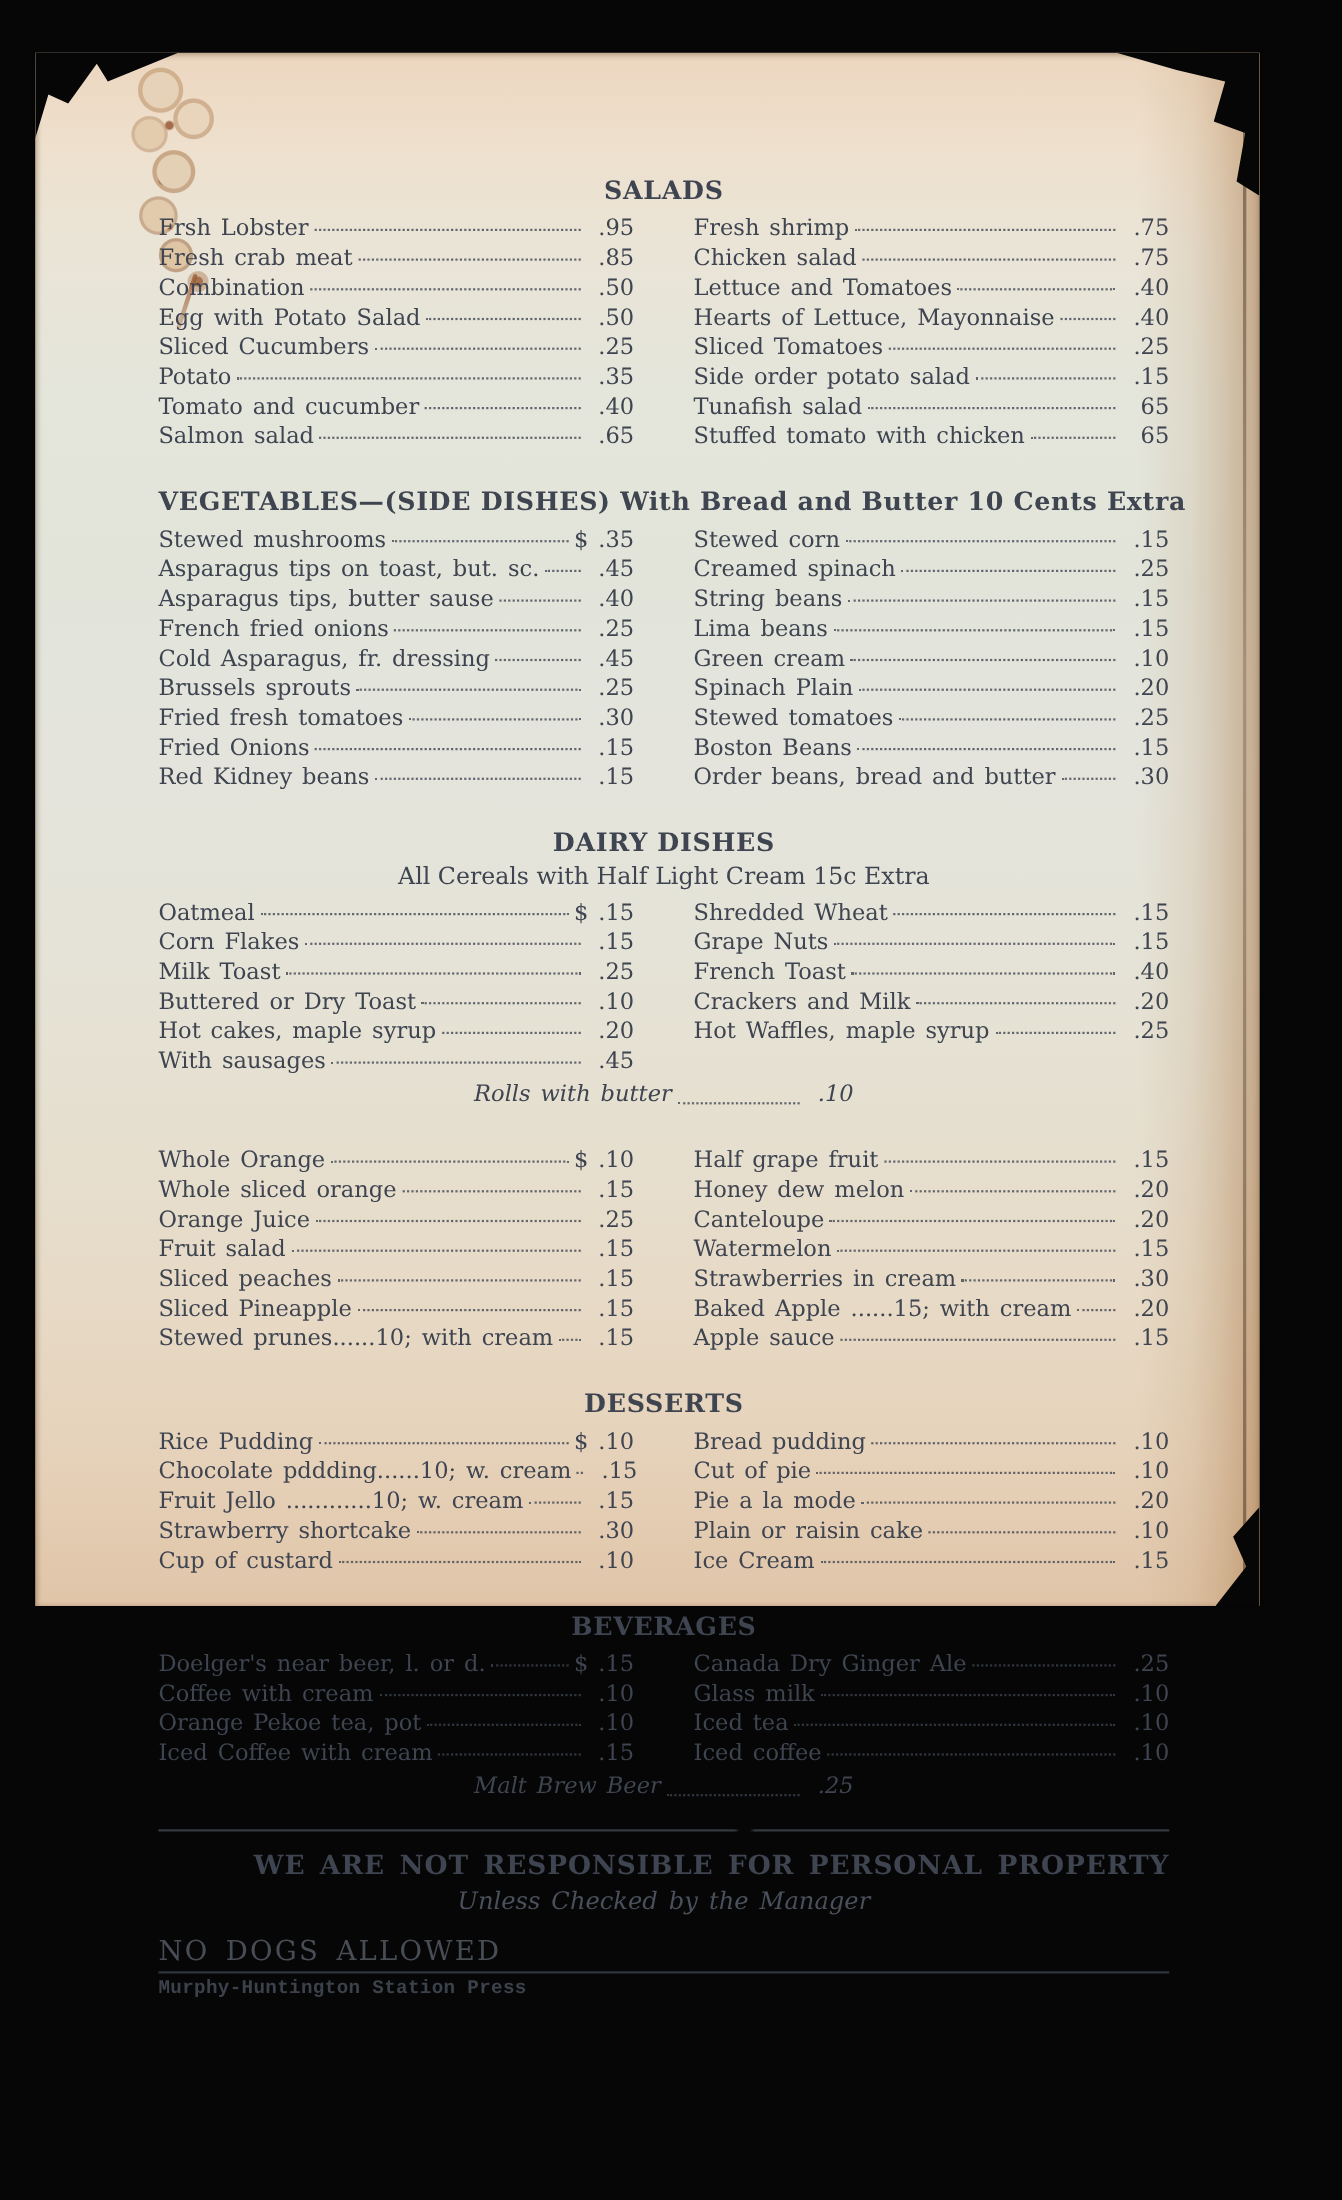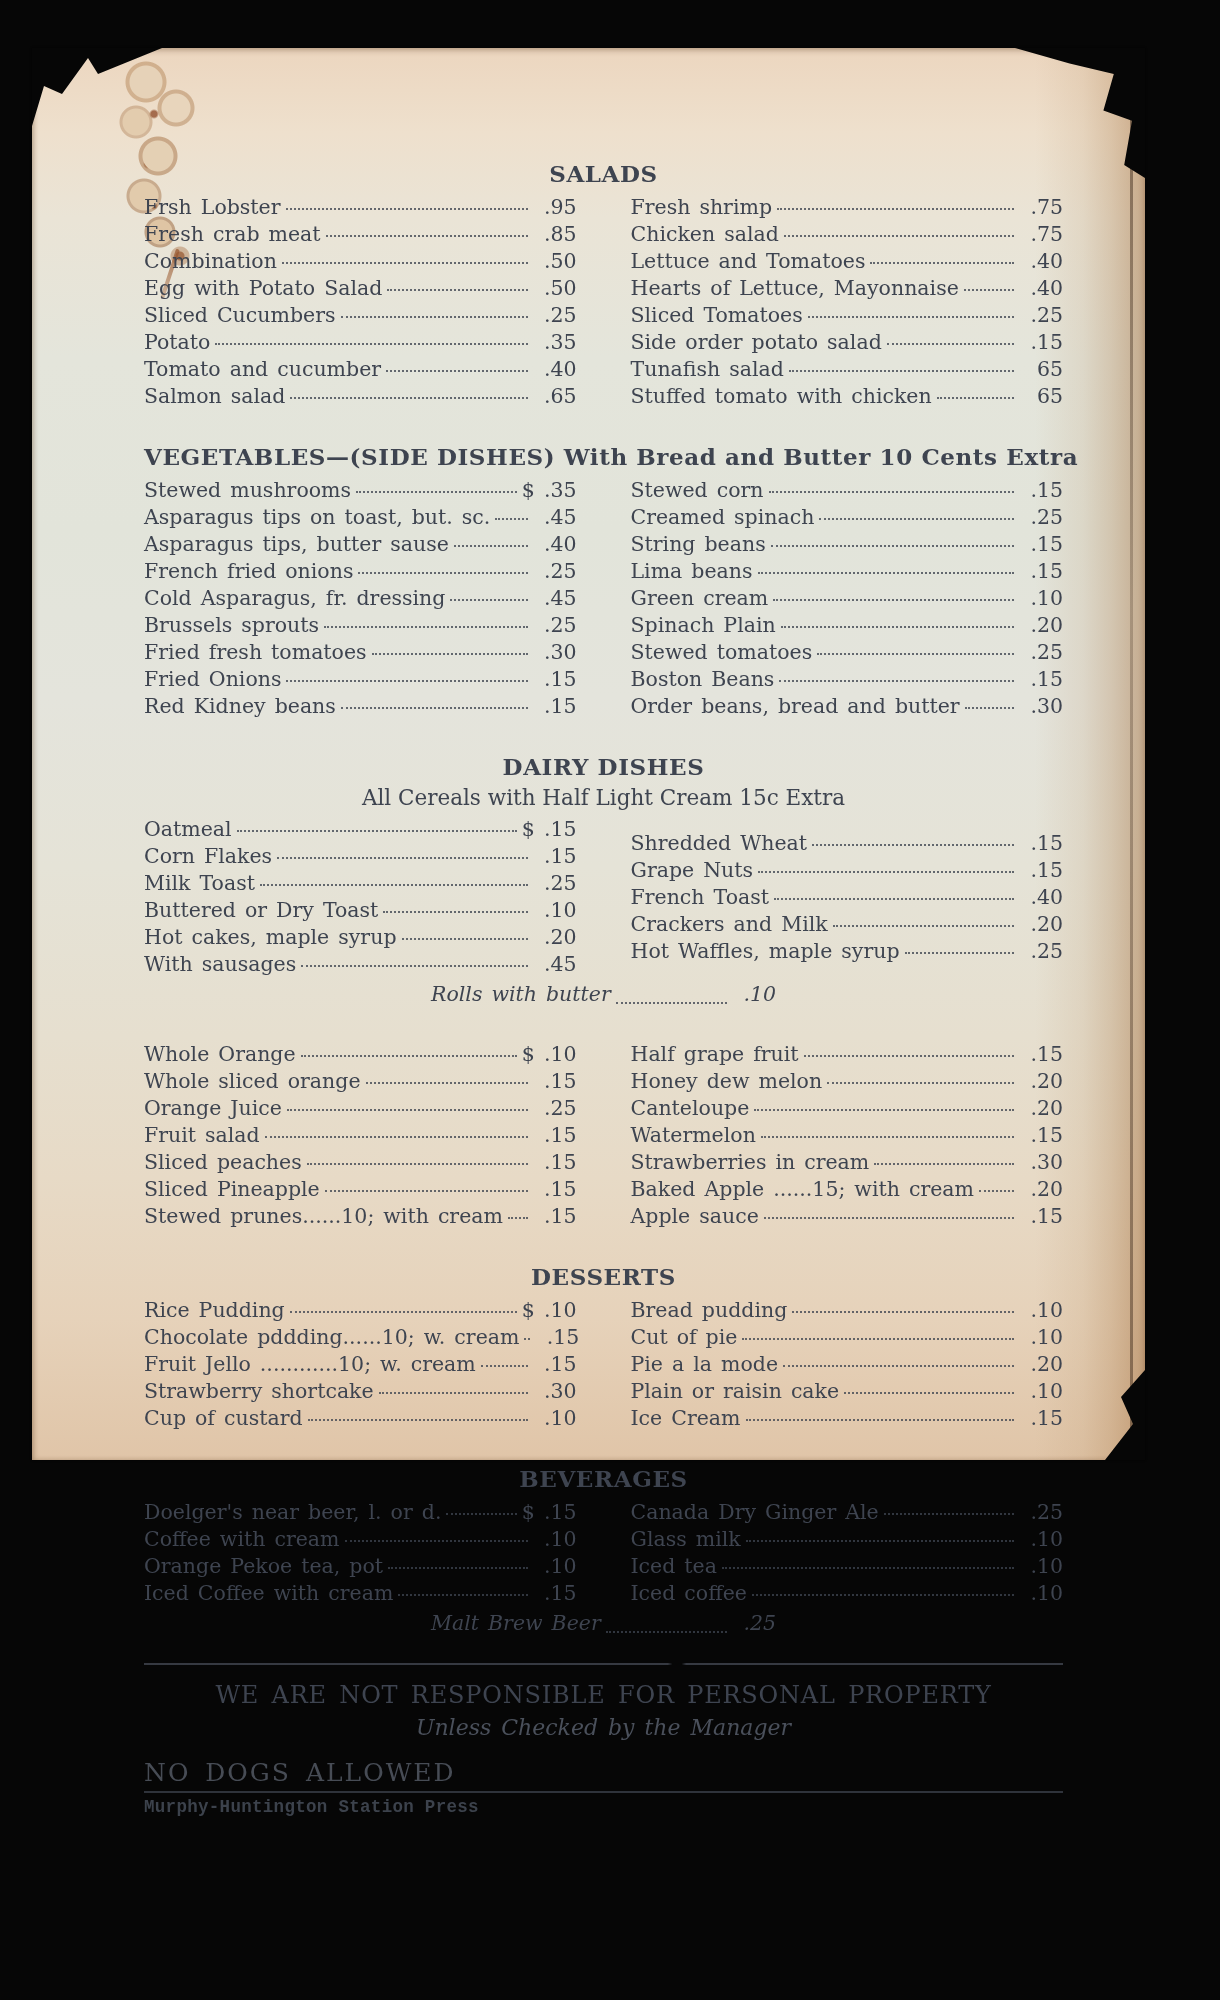--- a/index.html
+++ b/index.html
@@ -74,21 +74,21 @@
   }
   .section{margin-top:33px;}
   .section:first-child{margin-top:0;}
   .section-title{
     text-align:center;font-size:23px;font-weight:600;letter-spacing:.6px;
     color:var(--ink);margin-bottom:7px;white-space:nowrap;
   }
   .section-sub{
     text-align:center;font-size:21.5px;margin:-2px 0 6px 0;color:var(--ink);
   }
-  .cols{display:flex;align-items:center;gap:32px;}
+  .cols{display:flex;align-items:flex-start;gap:32px;}
   .col{flex:1;display:flex;flex-direction:column;justify-content:space-between;min-width:0;}
   .col.left{padding-right:11px;}
   .col.right{padding-left:11px;}
   .item-row{
     display:flex;align-items:baseline;
     font-size:20.5px;line-height:27px;white-space:nowrap;
     word-spacing:2.5px;color:var(--ink);
   }
   .lbl{flex-shrink:0;}
   .leader{
@@ -103,21 +103,21 @@
   }
   .divider{
     margin:26px 0 0 0;height:2px;
     background:linear-gradient(90deg, rgba(62,66,76,.85) 0 57%, rgba(62,66,76,0) 57.5% 58.5%, rgba(62,66,76,.85) 59% 100%);
   }
   .notice{
     margin-top:22px;text-align:center;font-style:italic;
     font-size:23px;line-height:37px;color:var(--ink-soft);word-spacing:3px;
   }
   .responsibility{
-    margin-top:16px;text-align:center;font-size:24px;font-weight:400;
+    margin-top:16px;text-align:right;font-size:24px;font-weight:700;
     letter-spacing:.8px;color:var(--ink);word-spacing:4px;
   }
   .unless{
     margin-top:6px;text-align:center;font-size:22px;font-style:italic;font-weight:400;
     color:var(--ink-soft);word-spacing:3px;
   }
   .no-dogs-row{
     display:flex;align-items:baseline;margin-top:18px;
     border-bottom:2px solid rgba(58,62,72,.8);padding-bottom:4px;
   }

